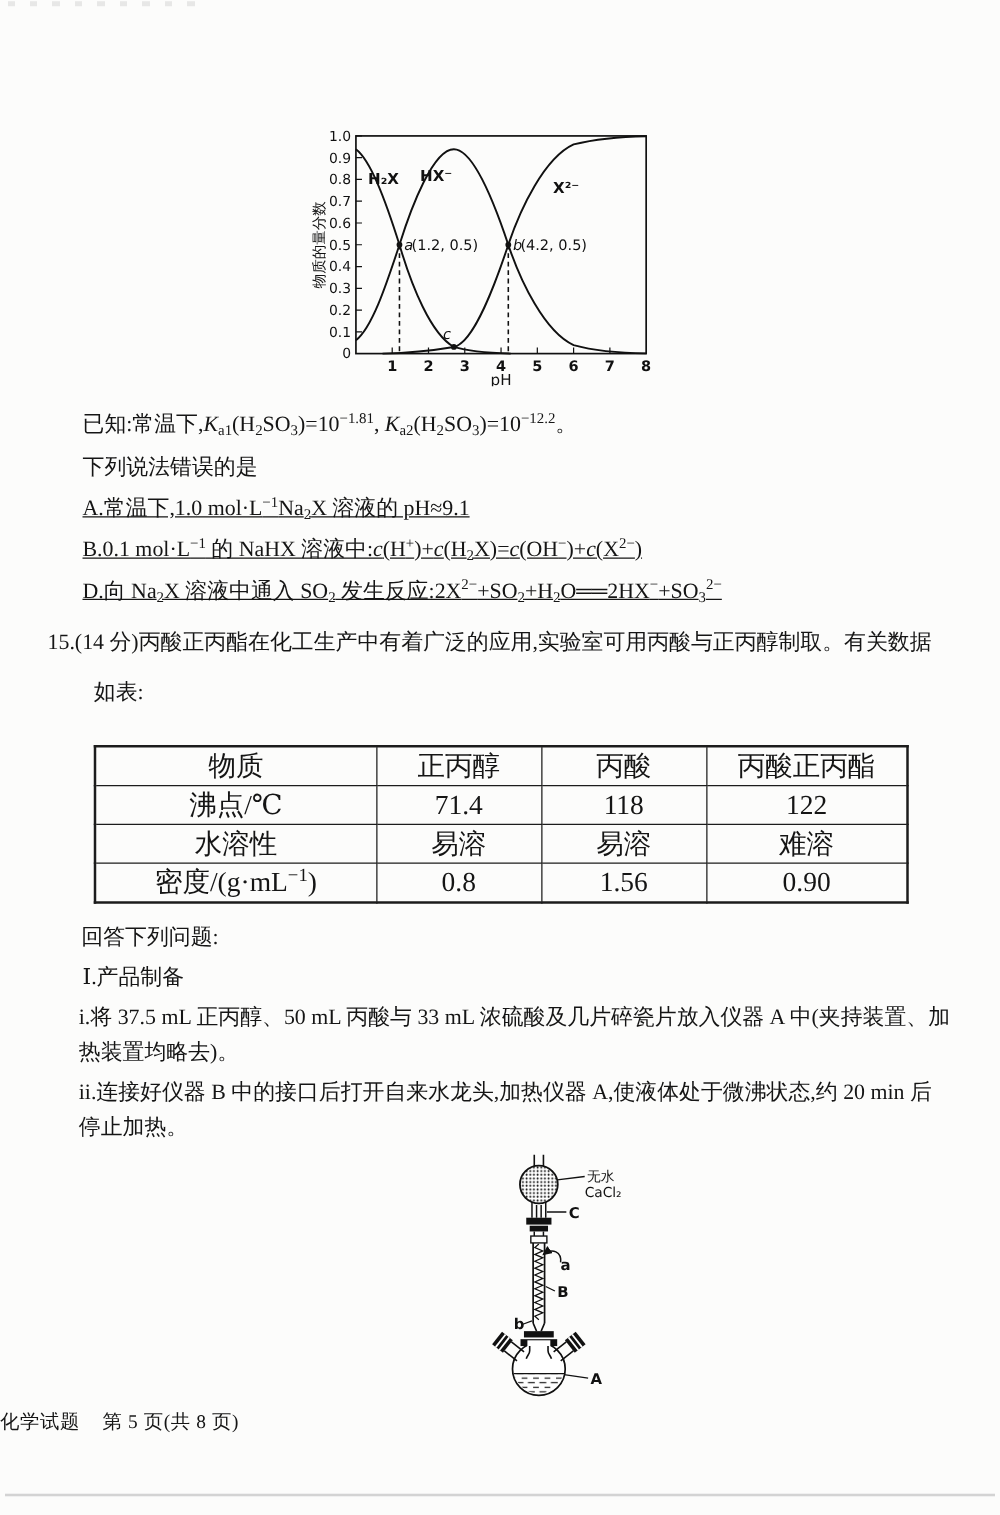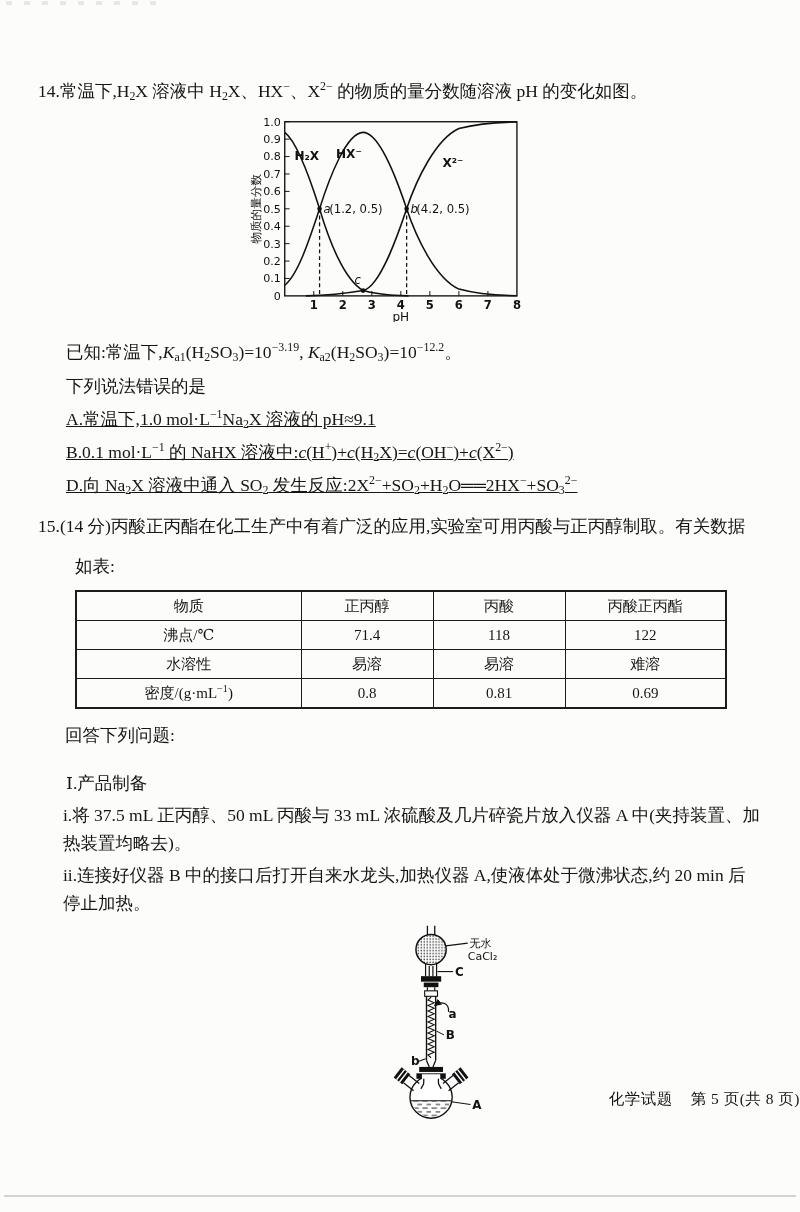--- a/index.html
+++ b/index.html
@@ -7,52 +7,51 @@
     width:800px;height:1212px;position:relative;overflow:hidden;
     background:#fcfcfb;color:#151515;
     font-family:"Liberation Serif","DejaVu Serif",serif;
     font-size:17.5px;
   }
   .content{padding:78px 38px 0 38px;}
   sub,sup{font-size:68%;line-height:0;}
   sup{vertical-align:0.55em;}
   sub{vertical-align:-0.28em;}
   .stem{line-height:26px;}
-  .chart-wrap{margin:10px 0 0 208px;}
+  .chart-wrap{margin:23px 0 0 208px;}
   .known{margin:12px 0 0 28px;line-height:26px;}
   .prompt{margin:8px 0 0 28px;line-height:26px;}
   .option{margin:7px 0 0 28px;line-height:26px;text-decoration:underline;}
   .section-header{margin:10px 0 0 0;font-weight:bold;line-height:27px;}
   .q15-stem{margin:8px 0 0 0;line-height:40px;padding-left:37px;text-indent:-37px;}
   table.data{
-    border-collapse:collapse;margin:4px 0 0 37px;width:650px;
-    font-size:15px;table-layout:fixed;
+    border-collapse:collapse;margin:23px 0 0 37px;width:650px;
+    font-size:22px;table-layout:fixed;
   }
   table.data,table.data td,table.data th{border:1.6px solid #1c1c1c;}
   table.data{border-width:2.2px;}
   table.data td,table.data th{height:28px;text-align:center;font-weight:normal;padding:0 4px;}
   .ans{margin:13px 0 4px 27px;line-height:27px;}
-  .part-title{margin:20px 0 0 28px;line-height:28px;}
+  .part-title{margin:4px 0 0 28px;line-height:28px;}
   .step{margin:4px 0 0 25px;line-height:28px;}
   .apparatus-wrap{margin:6px 0 0 338px;}
-  .footer{position:absolute;top:1089px;left:0;width:800px;text-align:right;font-size:15.5px;letter-spacing:0.5px;}
+  .footer{position:absolute;top:1127px;left:0;width:800px;text-align:left;font-size:15.5px;letter-spacing:0.5px;}
   .footer .gap{display:inline-block;width:18px;}
   .scan-edge{position:absolute;top:1195px;left:4px;width:792px;height:2px;background:#cbcbcb;opacity:.85;}
   .top-artifact{position:absolute;top:1px;left:6px;width:150px;height:4px;opacity:.18;
     background:repeating-linear-gradient(90deg,#888 0 6px,transparent 6px 18px);}
   svg text{font-family:"DejaVu Sans","Liberation Sans",sans-serif;}
 </style>
 </head>
 <body>
 
 <div class="top-artifact"></div>
 
 <div class="content">
 
-  <div class="stem">14.常温下,H<sub>2</sub>X 溶液中 H<sub>2</sub>X、HX<sup>−</sup>、X<sup>2−</sup> 的物质的量分数随溶液 pH 的变化如图。</div>
 
   <div class="chart-wrap">
     <svg width="300" height="208" viewBox="0 0 310 215">
 
       <rect x="40" y="8" width="240" height="180" fill="none" stroke="#111" stroke-width="1.4"></rect>
 
       <g stroke="#111" stroke-width="1">
         <line x1="40" y1="8" x2="45" y2="8"></line>
           <line x1="40" y1="26" x2="45" y2="26"></line>
         <line x1="40" y1="44" x2="45" y2="44"></line>
@@ -118,21 +117,21 @@
       <g font-size="12" fill="#111">
         <text x="80" y="102" font-style="italic">a</text>
         <text x="86" y="102">(1.2, 0.5)</text>
         <text x="170" y="102" font-style="italic">b</text>
         <text x="176" y="102">(4.2, 0.5)</text>
         <text x="112" y="176" font-style="italic">c</text>
       </g>
     </svg>
   </div>
 
-  <div class="known">已知:常温下,<i>K</i><sub>a1</sub>(H<sub>2</sub>SO<sub>3</sub>)=10<sup>−3.19</sup>, <i>K</i><sub>a2</sub>(H<sub>2</sub>SO<sub>3</sub>)=10<sup>−12.2</sup>。</div>
+  <div class="known">已知:常温下,<i>K</i><sub>a1</sub>(H<sub>2</sub>SO<sub>3</sub>)=10<sup>−1.81</sup>, <i>K</i><sub>a2</sub>(H<sub>2</sub>SO<sub>3</sub>)=10<sup>−12.2</sup>。</div>
   <div class="prompt">下列说法错误的是</div>
   <div class="option">A.常温下,1.0 mol·L<sup>−1</sup>Na<sub>2</sub>X 溶液的 pH≈9.1</div>
   <div class="option">B.0.1 mol·L<sup>−1</sup> 的 NaHX 溶液中:<i>c</i>(H<sup>+</sup>)+<i>c</i>(H<sub>2</sub>X)=<i>c</i>(OH<sup>−</sup>)+<i>c</i>(X<sup>2−</sup>)</div>
   <div class="option">D.向 Na<sub>2</sub>X 溶液中通入 SO<sub>2</sub> 发生反应:2X<sup>2−</sup>+SO<sub>2</sub>+H<sub>2</sub>O══2HX<sup>−</sup>+SO<sub>3</sub><sup>2−</sup></div>
 
 
   <div class="q15-stem">15.(14 分)丙酸正丙酯在化工生产中有着广泛的应用,实验室可用丙酸与正丙醇制取。有关数据如表:</div>
 
   <table class="data">
     <colgroup>
@@ -156,22 +155,22 @@
     </tr>
     <tr>
       <td>水溶性</td>
       <td>易溶</td>
       <td>易溶</td>
       <td>难溶</td>
     </tr>
     <tr>
       <td>密度/(g·mL<sup>−1</sup>)</td>
       <td>0.8</td>
-      <td>0.81</td>
-      <td>0.69</td>
+      <td>1.56</td>
+      <td>0.90</td>
     </tr>
   </tbody>
     </table>
 
   <div class="ans">回答下列问题:</div>
   <div class="part-title">Ⅰ.产品制备</div>
   <div class="step">i.将 37.5 mL 正丙醇、50 mL 丙酸与 33 mL 浓硫酸及几片碎瓷片放入仪器 A 中(夹持装置、加热装置均略去)。</div>
   <div class="step">ii.连接好仪器 B 中的接口后打开自来水龙头,加热仪器 A,使液体处于微沸状态,约 20 min 后停止加热。</div>
 
   <div class="apparatus-wrap">

